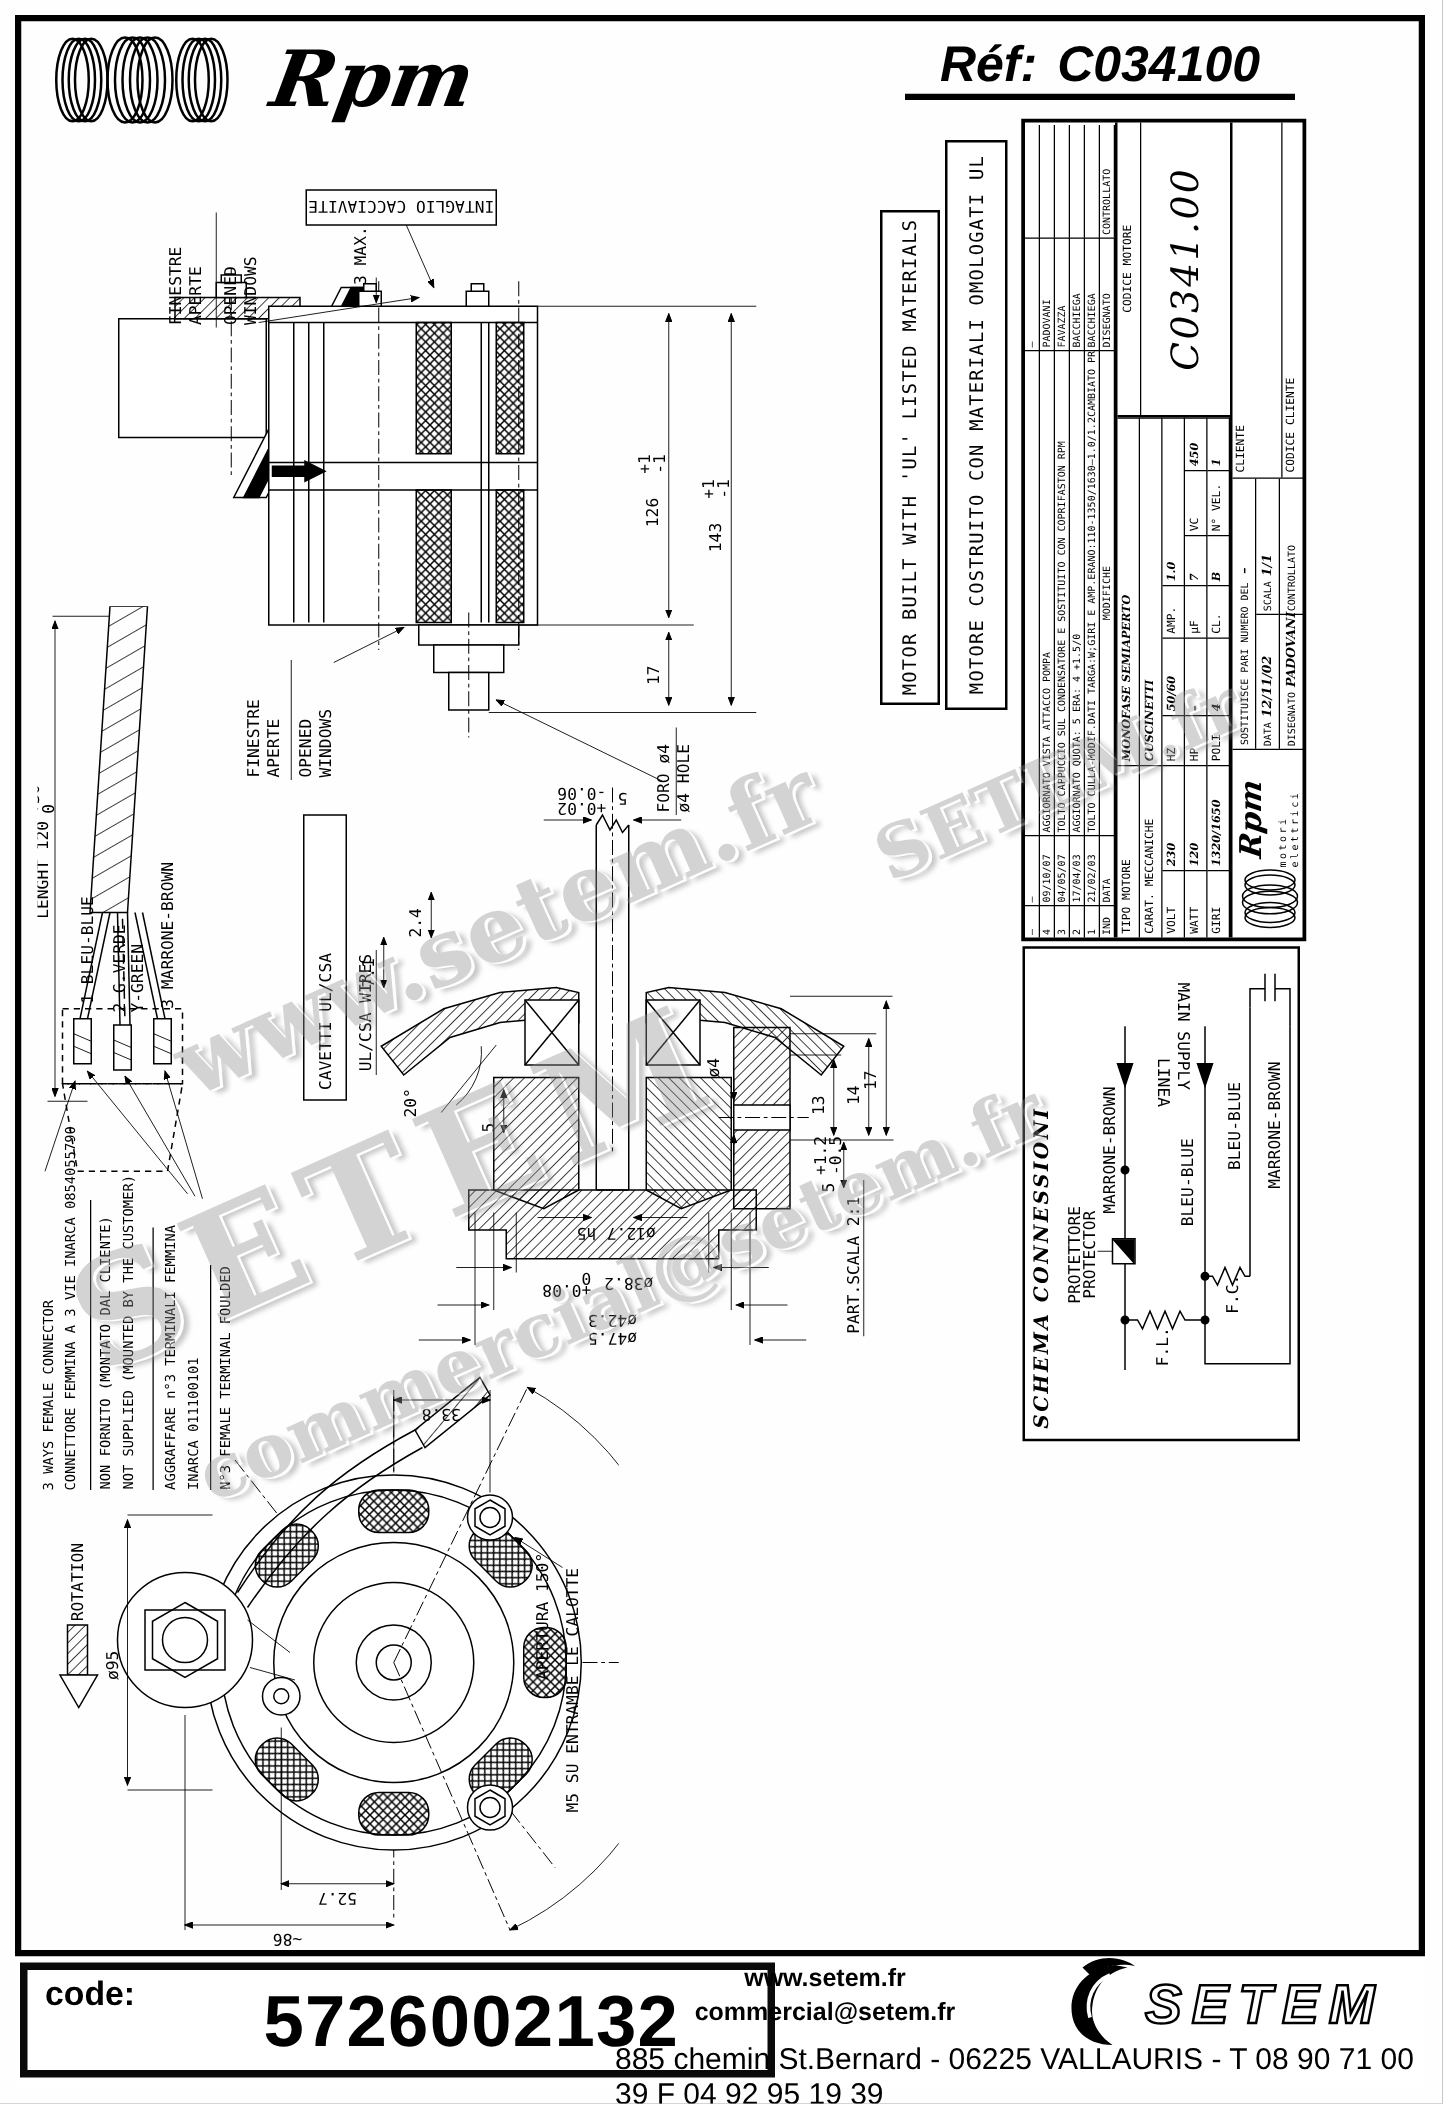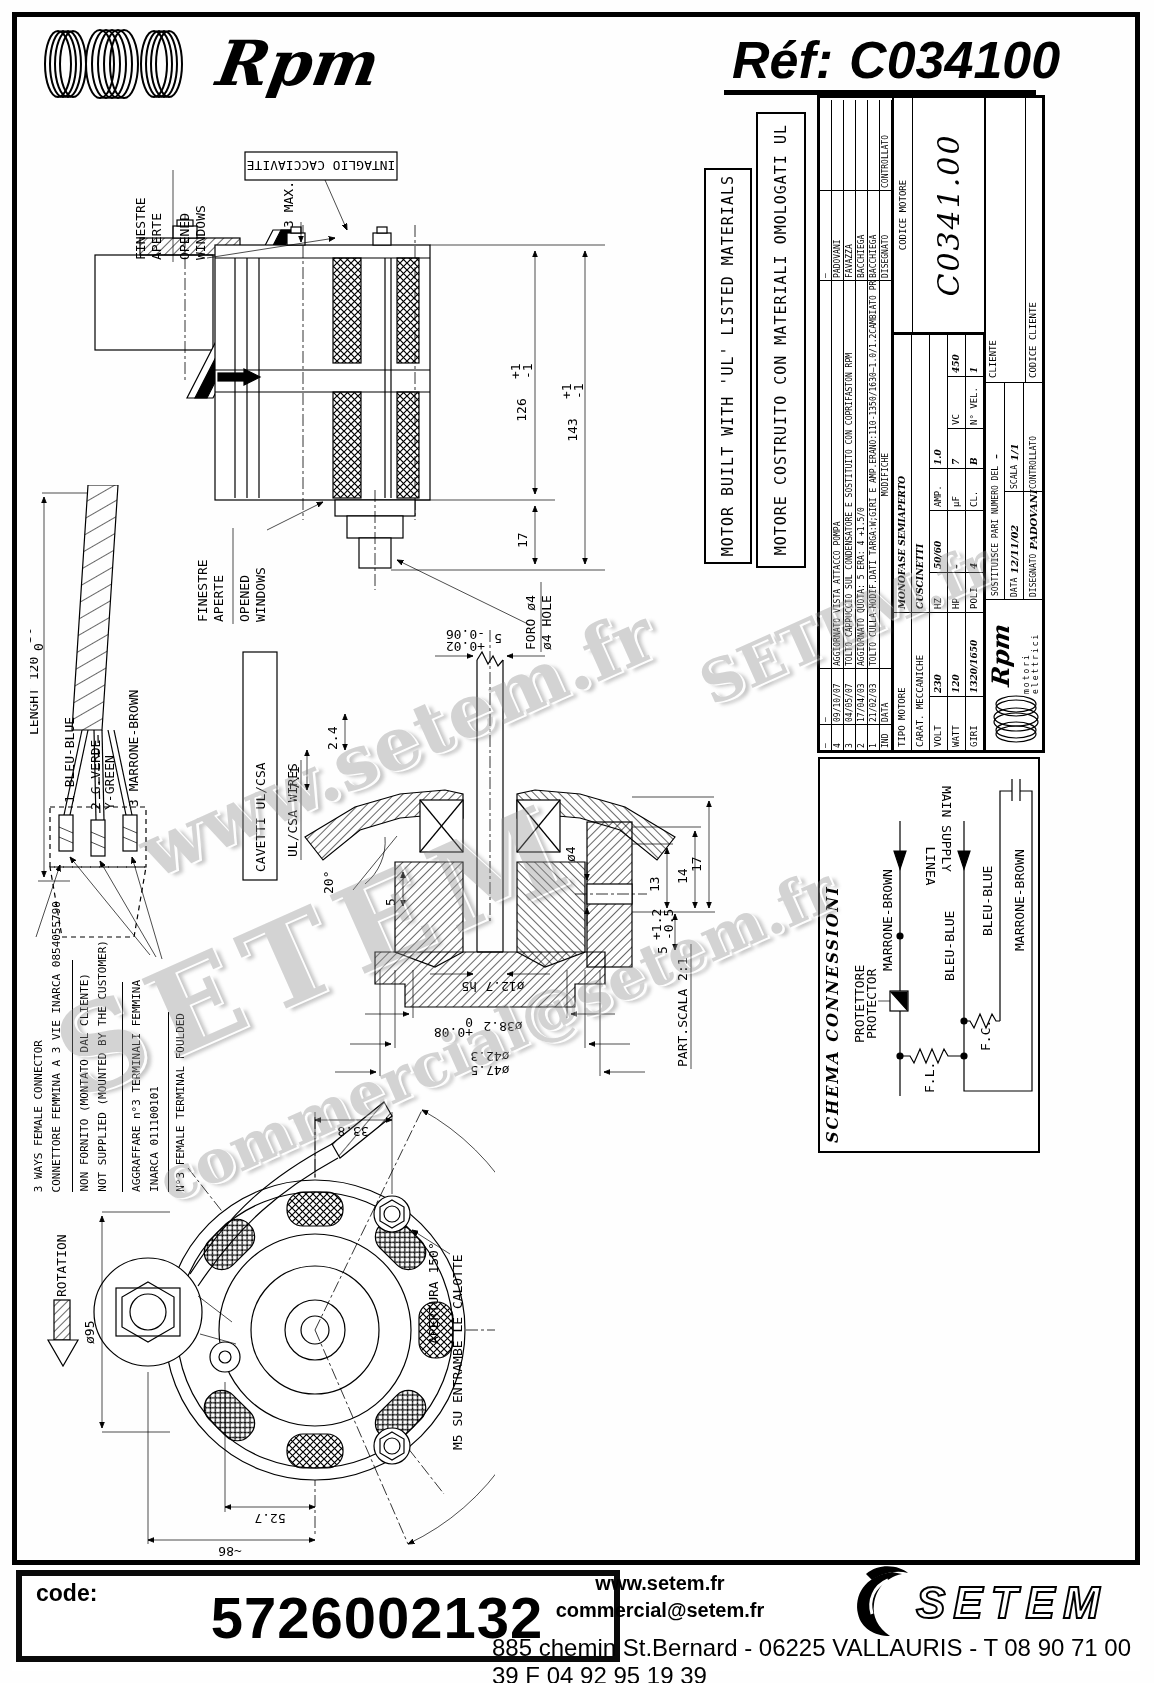--- a/index.html
+++ b/index.html
@@ -5,21 +5,21 @@
   html,body{margin:0;padding:0;background:#9a9a9a;}
   .page{position:relative;width:1154px;height:1683px;background:#fefefe;overflow:hidden;
         font-family:"DejaVu Sans Mono",monospace;color:#000;}
   .frame{position:absolute;left:12px;top:12px;width:1128px;height:1654px;border:5px solid #000;box-sizing:border-box;}
   .abs{position:absolute;}
   
   .brand-logo{left:34px;top:22px;width:420px;height:84px;display:flex;align-items:center;}
   .rpm-script{font-family:"DejaVu Serif",serif;font-style:italic;font-weight:bold;font-size:62px;
               transform:skewX(-10deg);display:inline-block;margin-left:14px;line-height:1;}
   .ref{left:724px;top:30px;width:312px;border-bottom:5px solid #000;text-align:center;padding-bottom:0;
-       font-family:"Liberation Sans",sans-serif;font-weight:bold;font-style:italic;font-size:52px;}
+       font-family:"Liberation Sans",sans-serif;font-weight:bold;font-style:italic;font-size:40px;}
   .ref span{margin:0 8px;}
   
   .note-box{border:2px solid #000;display:flex;align-items:center;justify-content:center;background:#fff;}
   .note-box span{writing-mode:vertical-rl;transform:rotate(180deg);white-space:nowrap;font-size:15px;letter-spacing:1px;}
   
   .rot-wrap{position:absolute;}
   .rot{position:absolute;transform-origin:0 0;background:#fff;box-sizing:border-box;}
   .tb{border:3px solid #000;}
   .sc{border:2px solid #000;}
   
@@ -65,21 +65,21 @@
   .draw .cl{stroke-dasharray:12 3 3 3;stroke-width:0.8;}
   .draw .dsh{stroke-dasharray:5 4;}
   .draw .thin{stroke-width:0.7;}
   
   .wm{position:absolute;z-index:60;pointer-events:none;color:#8f8f8f;opacity:0.38;
       font-family:"DejaVu Serif",serif;font-weight:bold;transform:rotate(-24deg);white-space:nowrap;
       text-shadow:2px 2px 0 #fff,5px 5px 4px #6f6f6f;}
   
   .footer-band{left:12px;top:1560px;width:1128px;height:106px;border-top:5px solid #000;background:#fff;z-index:20;}
   .code-box{left:16px;top:1570px;width:604px;height:92px;border:6px solid #0a0a0a;box-sizing:border-box;background:#fff;z-index:25;}
-  .code-label{position:absolute;left:14px;top:4px;font-family:"Liberation Sans",sans-serif;font-weight:bold;font-size:23px;}
+  .code-label{position:absolute;left:14px;top:4px;font-family:"Liberation Sans",sans-serif;font-weight:bold;font-size:27px;}
   .code-num{position:absolute;left:130px;top:8px;width:450px;text-align:center;
             font-family:"Liberation Sans",sans-serif;font-weight:bold;font-size:58px;letter-spacing:1px;}
   .footer-center{left:520px;top:1570px;width:280px;text-align:center;z-index:25;
                  font-family:"Liberation Sans",sans-serif;font-weight:bold;font-size:20px;line-height:27px;}
   .footer-address{left:492px;top:1634px;width:648px;z-index:25;font-family:"Liberation Sans",sans-serif;font-size:24px;}
   .setem-logo{left:846px;top:1564px;z-index:25;}
 </style>
 </head>
 <body>
 

